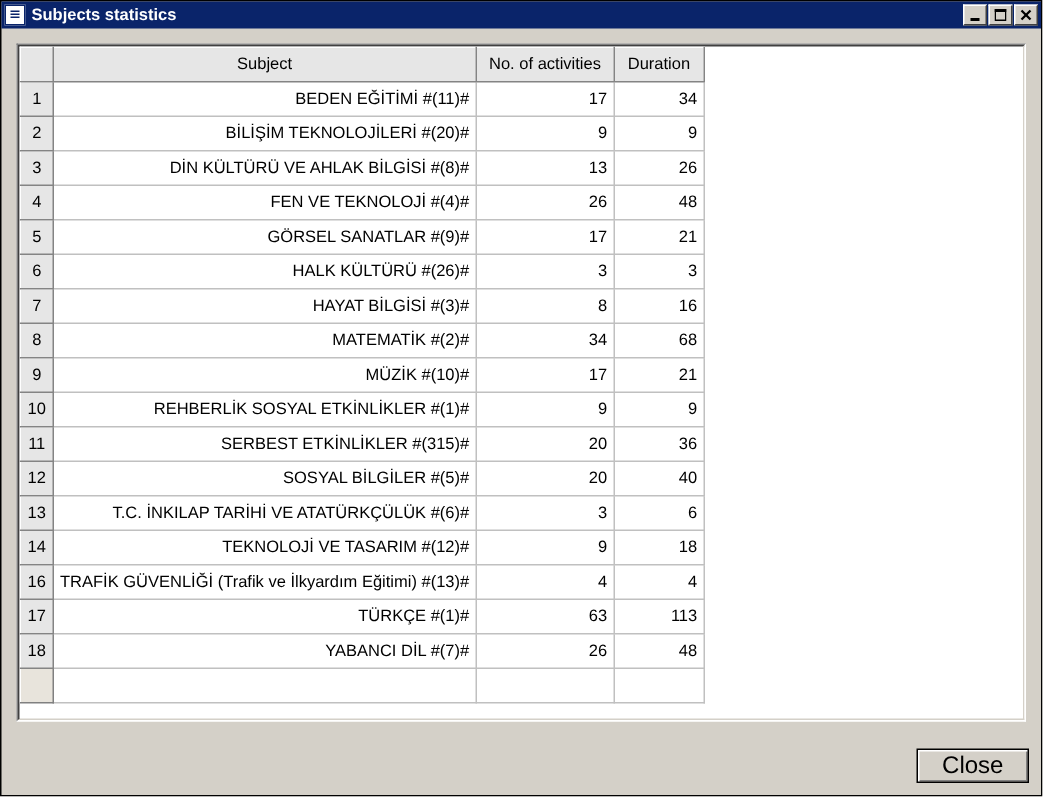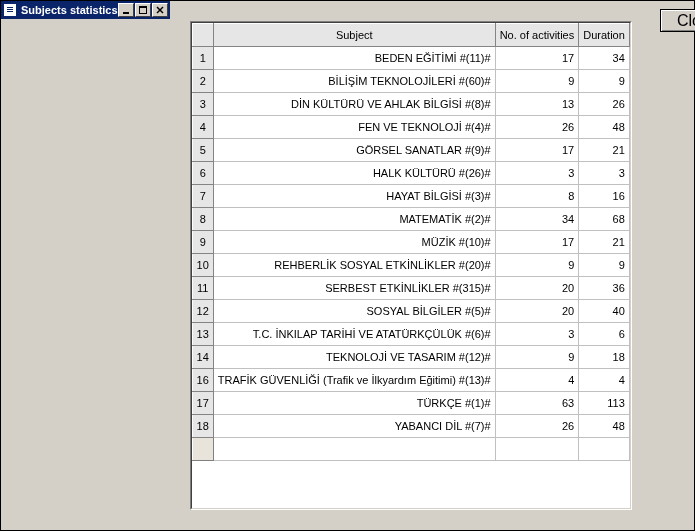--- a/index.html
+++ b/index.html
@@ -9,21 +9,21 @@
     font-size: 11px;
     background: #ffffff;
   }
   .window {
     width: 695px;
     height: 531px;
     background: #d4d0c8;
     border: 1px solid #000;
     box-sizing: border-box;
     display: flex;
-    flex-direction: row;
+    flex-direction: column;
     position: relative;
   }
   .titlebar {
     height: 18px;
     background: #0a246a;
     color: #ffffff;
     display: flex;
     align-items: center;
     padding: 0 2px;
     font-weight: bold;
@@ -62,21 +62,21 @@
     box-sizing: border-box;
     display: flex;
     align-items: center;
     justify-content: center;
     color: #000;
   }
   .title-btn svg { display: block; }
 
   .content-area {
     flex: 1;
-    padding: 20px;
+    padding: 10px;
     display: flex;
     flex-direction: column;
     min-height: 0;
   }
   .table-frame {
     flex: 1;
     background: #fff;
     border-top: 1px solid #808080;
     border-left: 1px solid #808080;
     border-right: 1px solid #fff;
@@ -228,21 +228,21 @@
           </thead>
           <tbody id="table-body">
               <tr>
                 <th class="rowhdr">1</th>
                 <td>BEDEN EĞİTİMİ #(11)#</td>
                 <td>17</td>
                 <td>34</td>
               </tr>
               <tr>
                 <th class="rowhdr">2</th>
-                <td>BİLİŞİM TEKNOLOJİLERİ #(60)#</td>
+                <td>BİLİŞİM TEKNOLOJİLERİ #(20)#</td>
                 <td>9</td>
                 <td>9</td>
               </tr>
               <tr>
                 <th class="rowhdr">3</th>
                 <td>DİN KÜLTÜRÜ VE AHLAK BİLGİSİ #(8)#</td>
                 <td>13</td>
                 <td>26</td>
               </tr>
               <tr>
@@ -276,21 +276,21 @@
                 <td>68</td>
               </tr>
               <tr>
                 <th class="rowhdr">9</th>
                 <td>MÜZİK #(10)#</td>
                 <td>17</td>
                 <td>21</td>
               </tr>
               <tr>
                 <th class="rowhdr">10</th>
-                <td>REHBERLİK SOSYAL ETKİNLİKLER #(20)#</td>
+                <td>REHBERLİK SOSYAL ETKİNLİKLER #(1)#</td>
                 <td>9</td>
                 <td>9</td>
               </tr>
               <tr>
                 <th class="rowhdr">11</th>
                 <td>SERBEST ETKİNLİKLER #(315)#</td>
                 <td>20</td>
                 <td>36</td>
               </tr>
               <tr>

